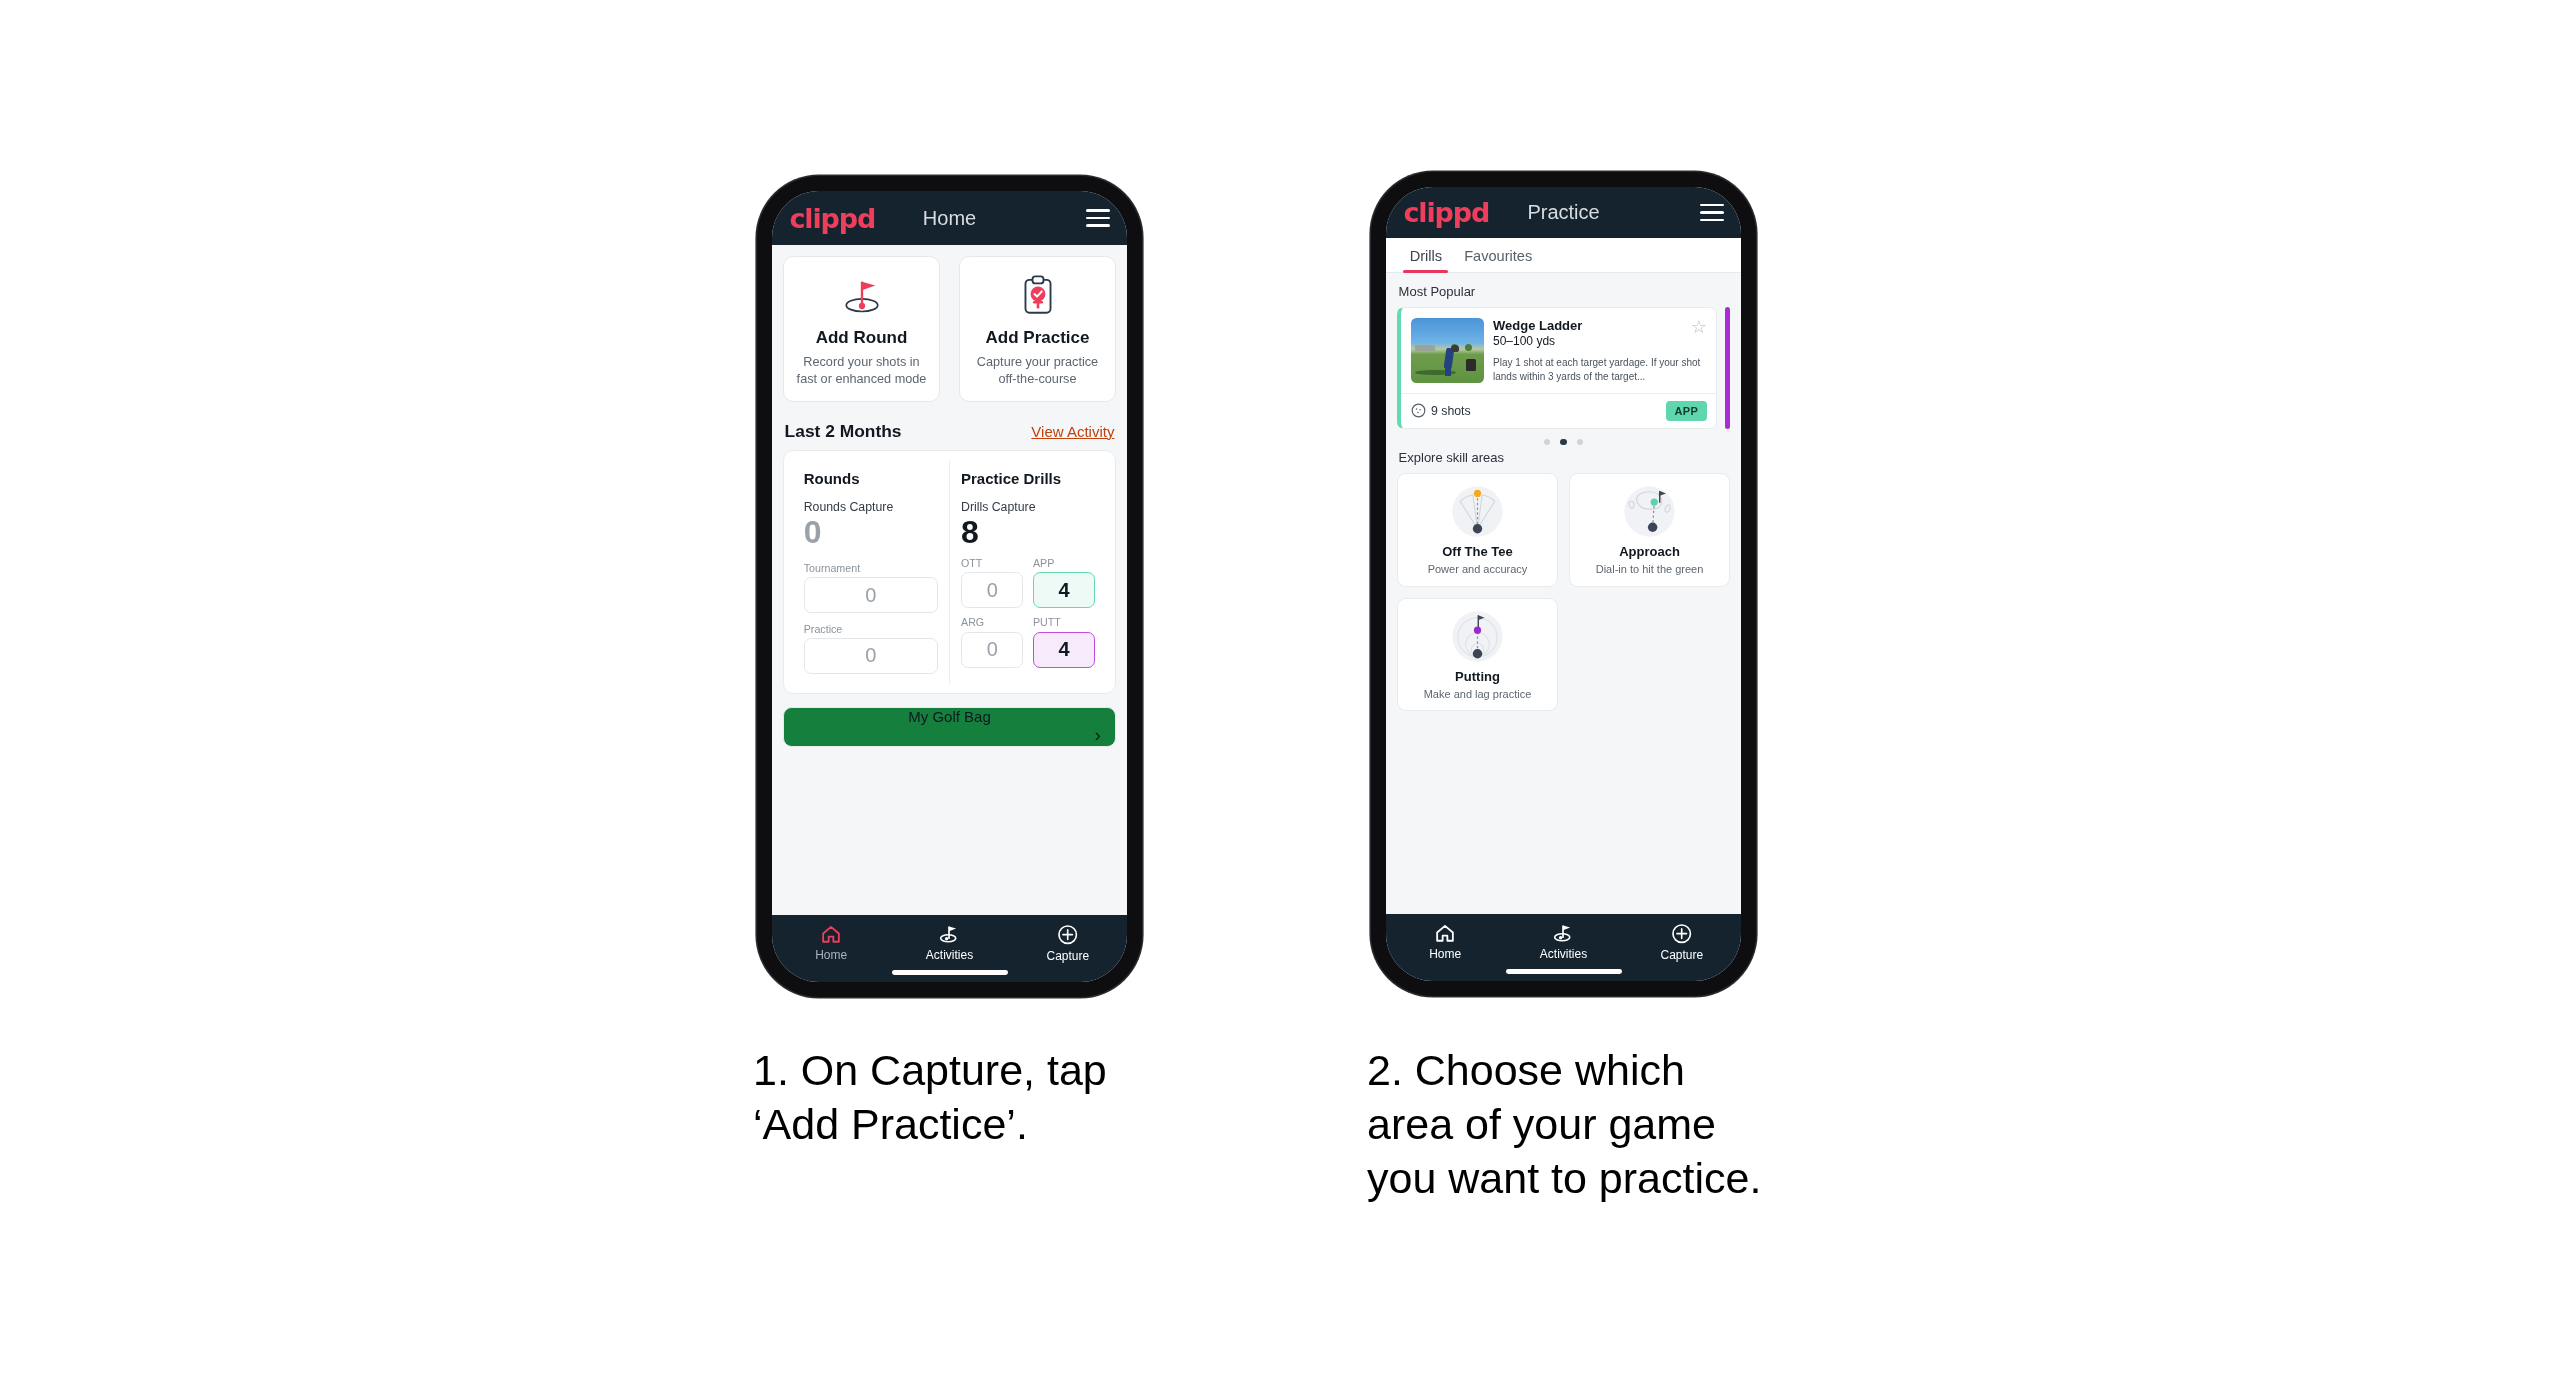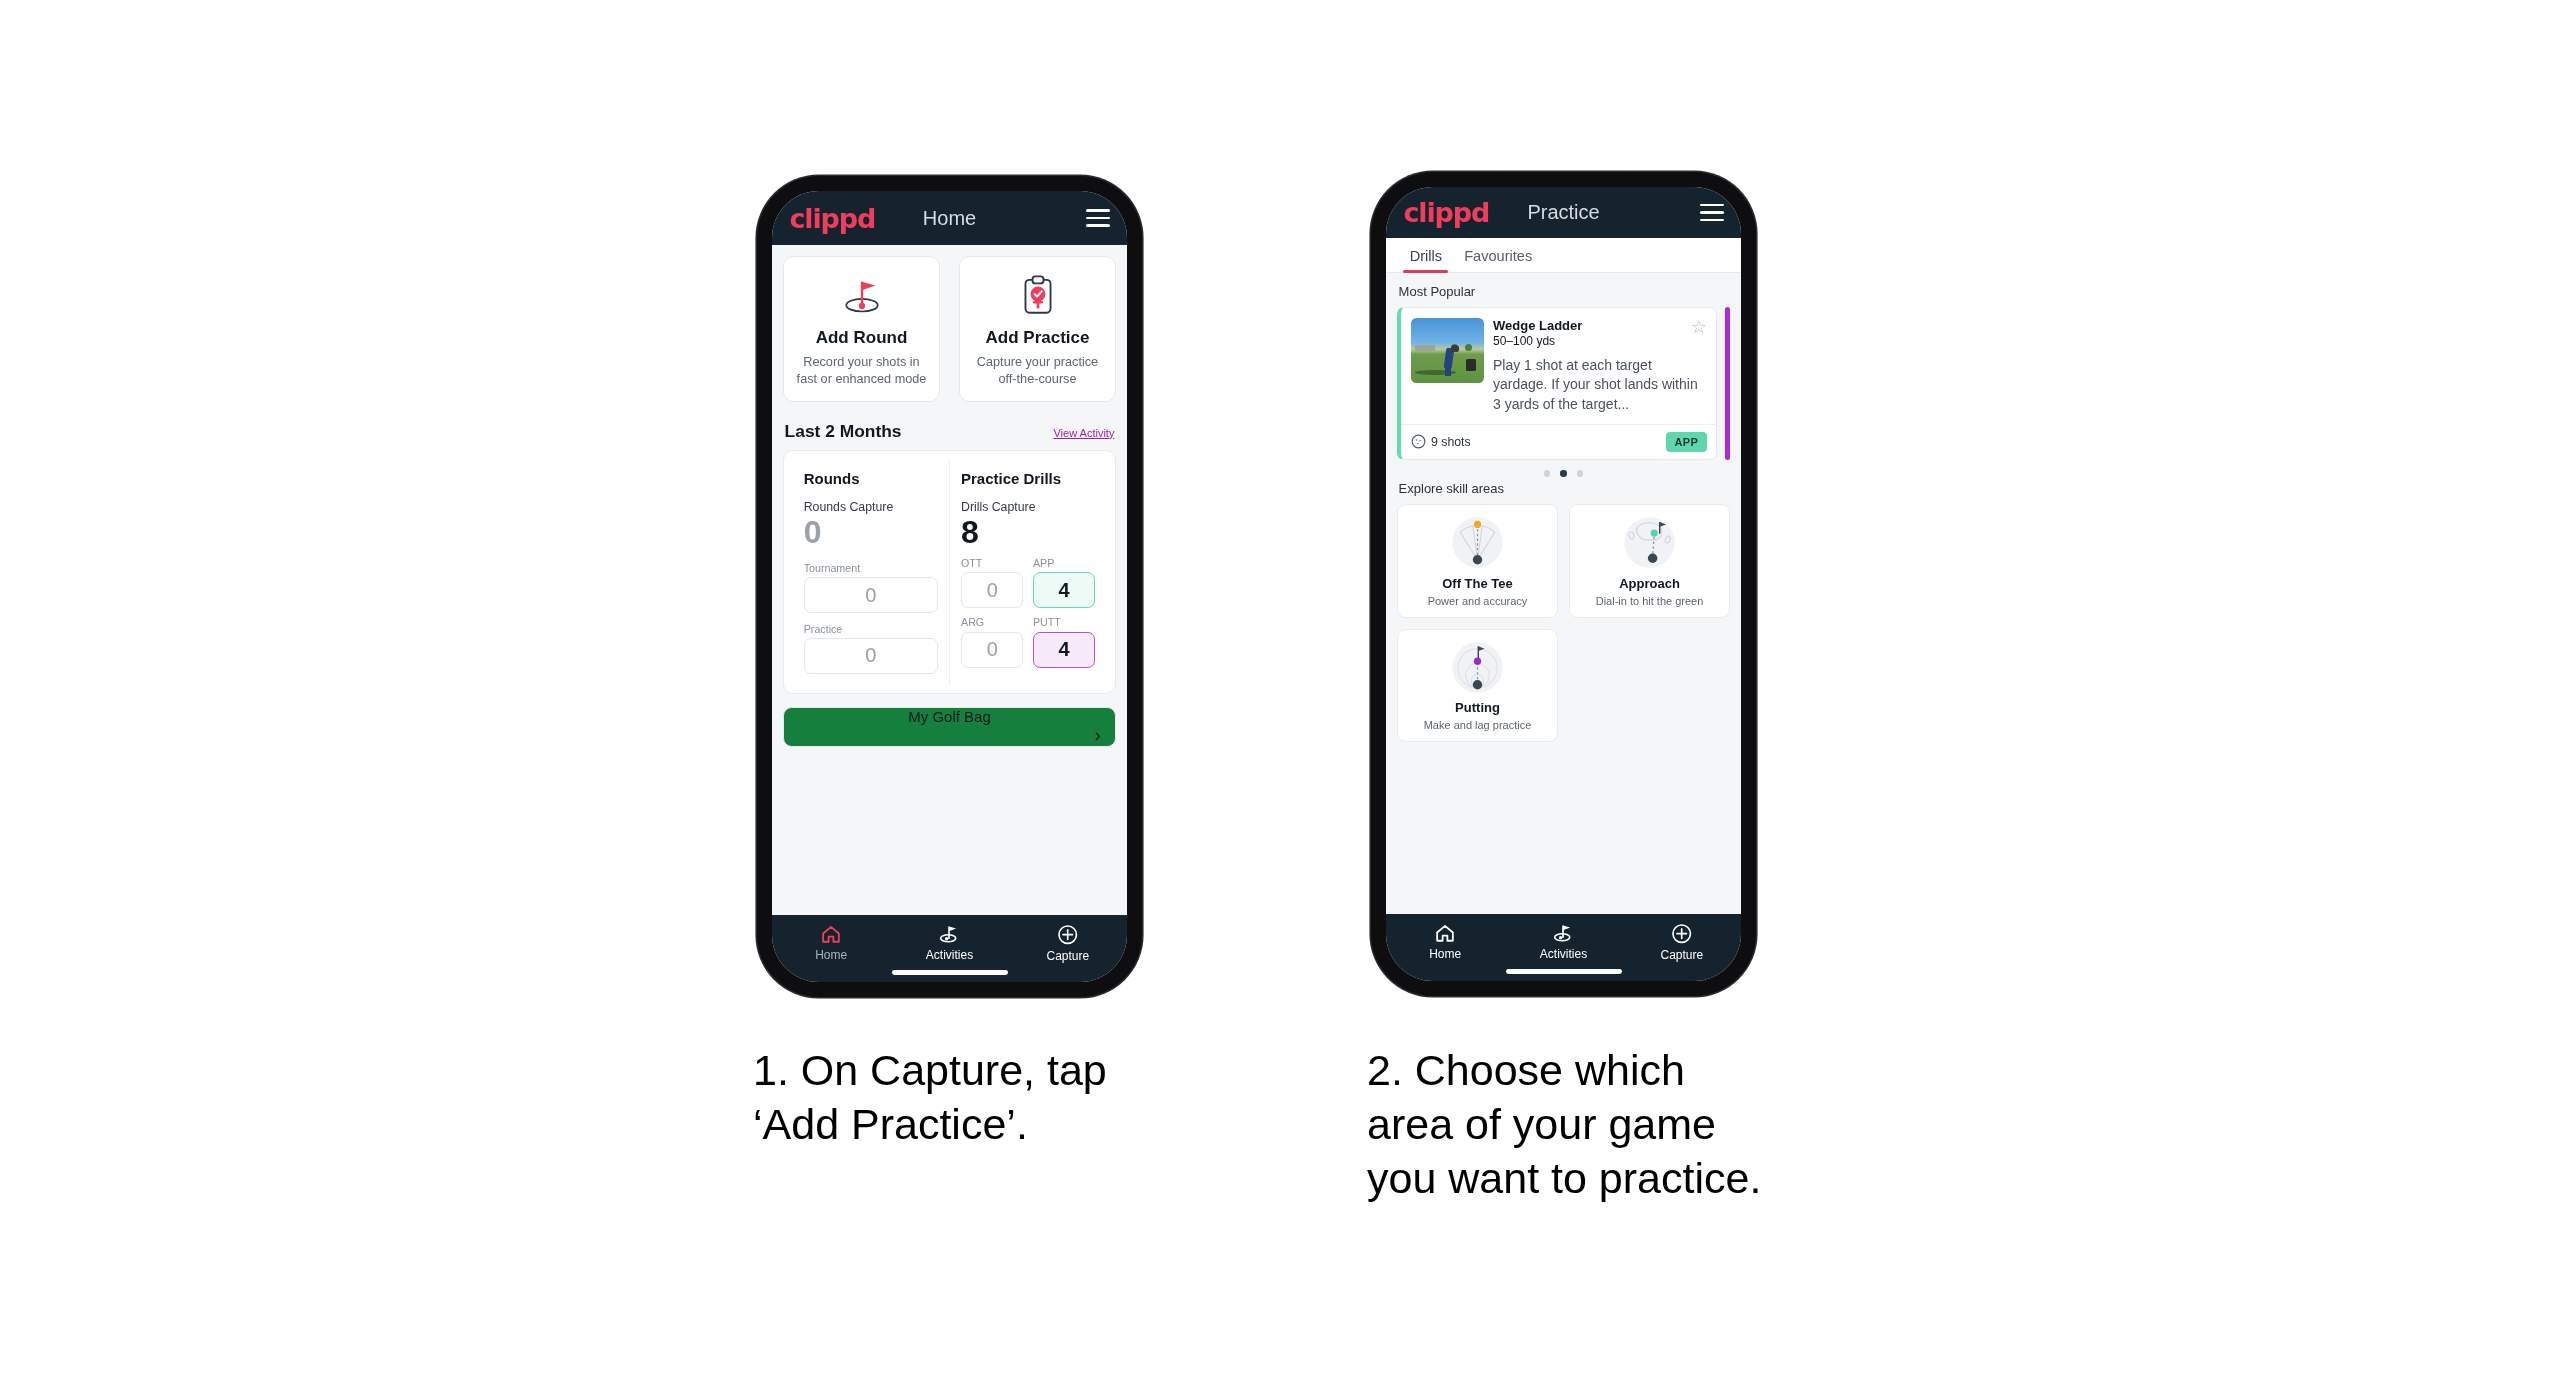--- a/index.html
+++ b/index.html
@@ -80,21 +80,21 @@
   }
   .action-icon { height: 46px; display: flex; align-items: center; justify-content: center; }
   .action-title { font-size: 17px; font-weight: 700; color: #121820; margin-top: 9.5px; }
   .action-sub { font-size: 12.7px; color: #5d6670; line-height: 1.32; margin-top: 6.3px; }
 
   .section-head {
     display: flex; align-items: baseline; justify-content: space-between;
     margin: 19px 1.6px 8.7px 1.6px;
   }
   .section-title { font-size: 17.4px; font-weight: 700; color: #121820; }
-  .section-link { font-size: 11px; color: #a21caf; text-decoration: underline; }
+  .section-link { font-size: 15px; color: #c2410c; text-decoration: underline; }
 
   .stats-card {
     background: #fff; border: 0.8px solid #e8ebee;
     border-radius: 10.3px; padding: 8.7px; display: flex; gap: 0;
   }
   .stat-col { flex: 1; padding: 9.5px 11px 11px; }
   .stat-col.left { border-right: 0.8px solid #eceef1; }
   .stat-h { font-size: 15px; font-weight: 700; color: #121820; }
   .stat-label { font-size: 12.3px; color: #343b44; margin-top: 13.4px; }
   .stat-big { font-size: 32px; font-weight: 700; line-height: 1.05; margin-top: 1.6px; }
@@ -177,21 +177,21 @@
     background: #24427f; border-radius: 2.4px; transform: rotate(8deg);
   }
   .thumb .golfer-head { position: absolute; left: 55%; top: 41%; width: 8.7px; height: 7.1px; background: #3a3a3a; border-radius: 50% 50% 40% 40%; }
   .thumb .golfer-leg { position: absolute; left: 47%; top: 68%; width: 6.3px; height: 14.2px; background: #24427f; }
   .thumb .shadow { position: absolute; left: 6%; top: 80%; width: 56%; height: 5.5px; background: rgba(20,50,20,.45); border-radius: 50%; }
   .thumb .bag { position: absolute; right: 10%; top: 64%; width: 10.3px; height: 12px; background: #2b2b2b; border-radius: 1.6px; }
 
   .drill-info { flex: 1; min-width: 0; }
   .drill-name { font-size: 13px; font-weight: 700; color: #121820; }
   .drill-yds { font-size: 12px; color: #121820; margin-top: 1.6px; }
-  .drill-desc { font-size: 14px; color: #4a535d; line-height: 1.42; margin-top: 7.1px; }
+  .drill-desc { font-size: 10px; color: #4a535d; line-height: 1.42; margin-top: 7.1px; }
   .star { color: #b6bcc3; font-size: 18px; line-height: 1; flex: 0 0 auto; }
 
   .drill-foot {
     border-top: 0.8px solid #eceef1;
     display: flex; align-items: center;
     padding: 7.1px 9.5px; gap: 5.5px;
   }
   .shots-text { font-size: 12.3px; color: #2a323c; text-align: center; }
   .pill {
     margin-left: auto;

